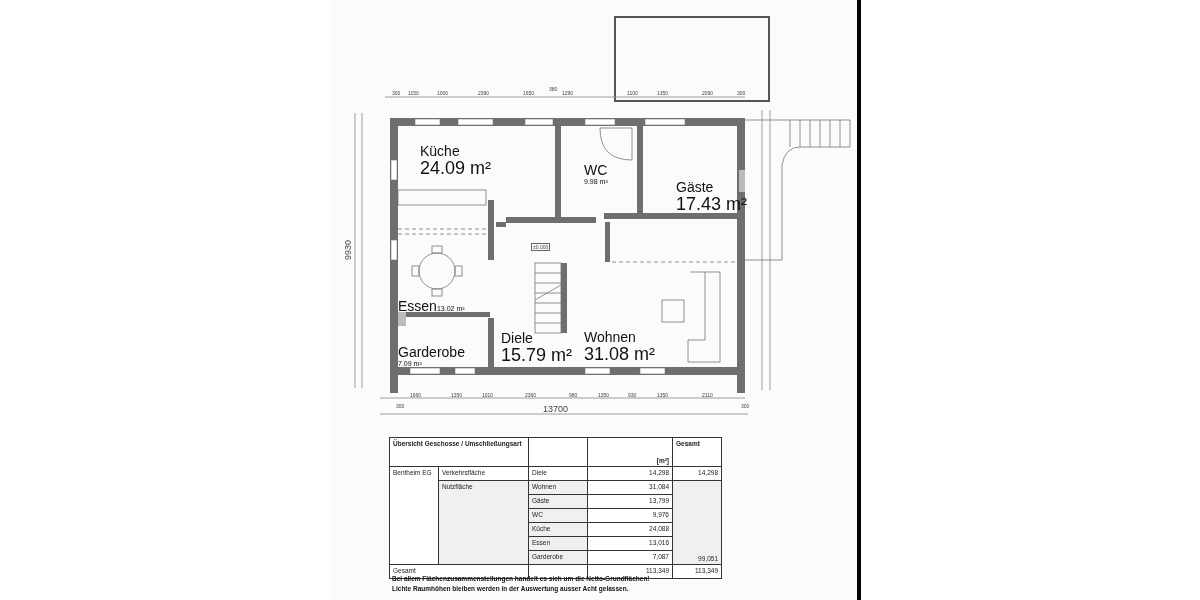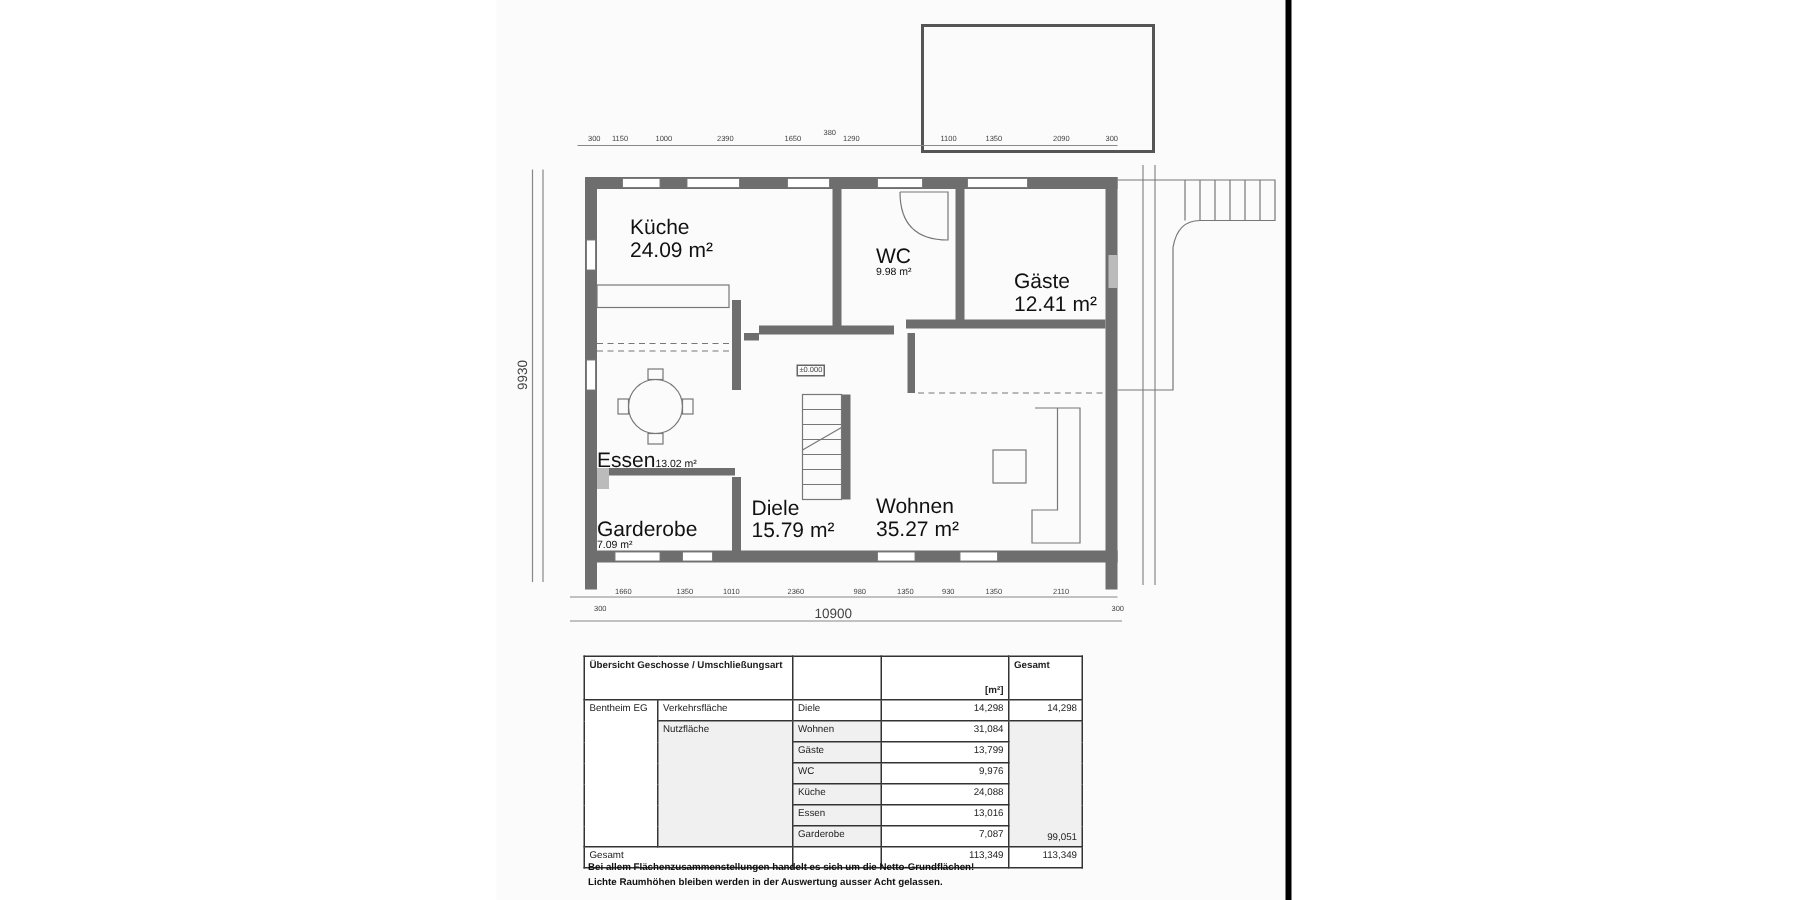--- a/index.html
+++ b/index.html
@@ -2,21 +2,21 @@
 <html><head>
 <meta charset="utf-8">
 <style>
   html, body { margin:0; padding:0; }
   body { width:1200px; height:600px; background:#ffffff; position:relative; overflow:hidden; font-family:"Liberation Sans", sans-serif; }
   .sheet { position:absolute; left:331px; top:0; width:526px; height:600px; background:#fbfbfb; }
   .vbar { position:absolute; left:857px; top:0; width:4px; height:600px; background:#000; }
   svg.plan { position:absolute; left:0; top:0; }
   .room-label { position:absolute; font-family:"Liberation Sans", sans-serif; color:#111; line-height:1.1; }
   .room-name { font-size:14px; }
-  .room-area { font-size:14px; }
+  .room-area { font-size:18px; }
   .room-area.small { font-size:7px; }
   .dim { position:absolute; font-size:5px; color:#444; }
   .dim-big { position:absolute; font-size:9px; color:#444; }
   table.area-table { position:absolute; left:389px; top:437px; width:333px; border-collapse:collapse; font-size:6.5px; color:#222; background:#fff; }
   table.area-table td { border:1px solid #333; padding:2px 3px; vertical-align:top; height:9px; }
   table.area-table td.num { text-align:right; }
   table.area-table td.shade { background:#f0f0f0; }
   table.area-table td.hdr { font-weight:bold; height:24px; }
   .note { position:absolute; left:392px; font-size:6.5px; font-weight:bold; color:#111; }
 </style>
@@ -117,41 +117,41 @@
 <div class="room-label" style="left:420px;top:144px;">
   <div class="room-name">Küche</div>
   <div class="room-area">24.09 m²</div>
 </div>
 <div class="room-label" style="left:584px;top:163px;">
   <div class="room-name">WC</div>
   <div class="room-area small">9.98 m²</div>
 </div>
 <div class="room-label" style="left:676px;top:180px;">
   <div class="room-name">Gäste</div>
-  <div class="room-area">12.41 m²</div>
+  <div class="room-area">17.43 m²</div>
 </div>
 <div class="room-label" style="left:398px;top:299px;display:flex;align-items:baseline;">
   <span class="room-name">Essen</span>
   <span class="room-area small">13.02 m²</span>
 </div>
 <div class="room-label" style="left:398px;top:345px;">
   <div class="room-name">Garderobe</div>
   <div class="room-area small">7.09 m²</div>
 </div>
 <div class="room-label" style="left:501px;top:331px;">
   <div class="room-name">Diele</div>
   <div class="room-area">15.79 m²</div>
 </div>
 <div class="room-label" style="left:584px;top:330px;">
   <div class="room-name">Wohnen</div>
-  <div class="room-area">35.27 m²</div>
+  <div class="room-area">31.08 m²</div>
 </div>
 
 <div class="dim" style="left:531px;top:243px;border:1px solid #666;padding:0 1px;">±0.000</div>
-<div class="dim-big" style="left:543px;top:404px;">10900</div>
+<div class="dim-big" style="left:543px;top:404px;">13700</div>
 <div class="dim-big" style="left:338px;top:245px;transform:rotate(-90deg);">9930</div>
 
 <div class="dim" style="left:392px;top:90px;">300</div>
 <div class="dim" style="left:408px;top:90px;">1150</div>
 <div class="dim" style="left:437px;top:90px;">1000</div>
 <div class="dim" style="left:478px;top:90px;">2390</div>
 <div class="dim" style="left:523px;top:90px;">1650</div>
 <div class="dim" style="left:549px;top:86px;">380</div>
 <div class="dim" style="left:562px;top:90px;">1290</div>
 <div class="dim" style="left:627px;top:90px;">1100</div>

